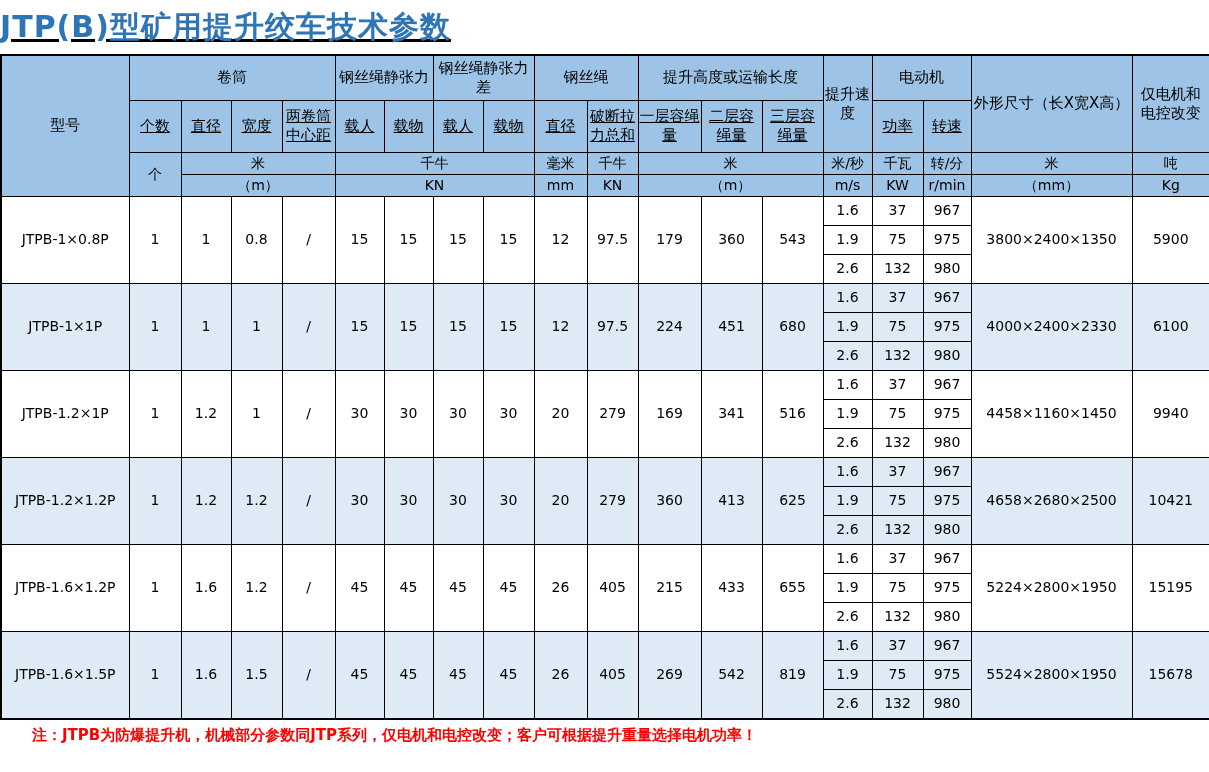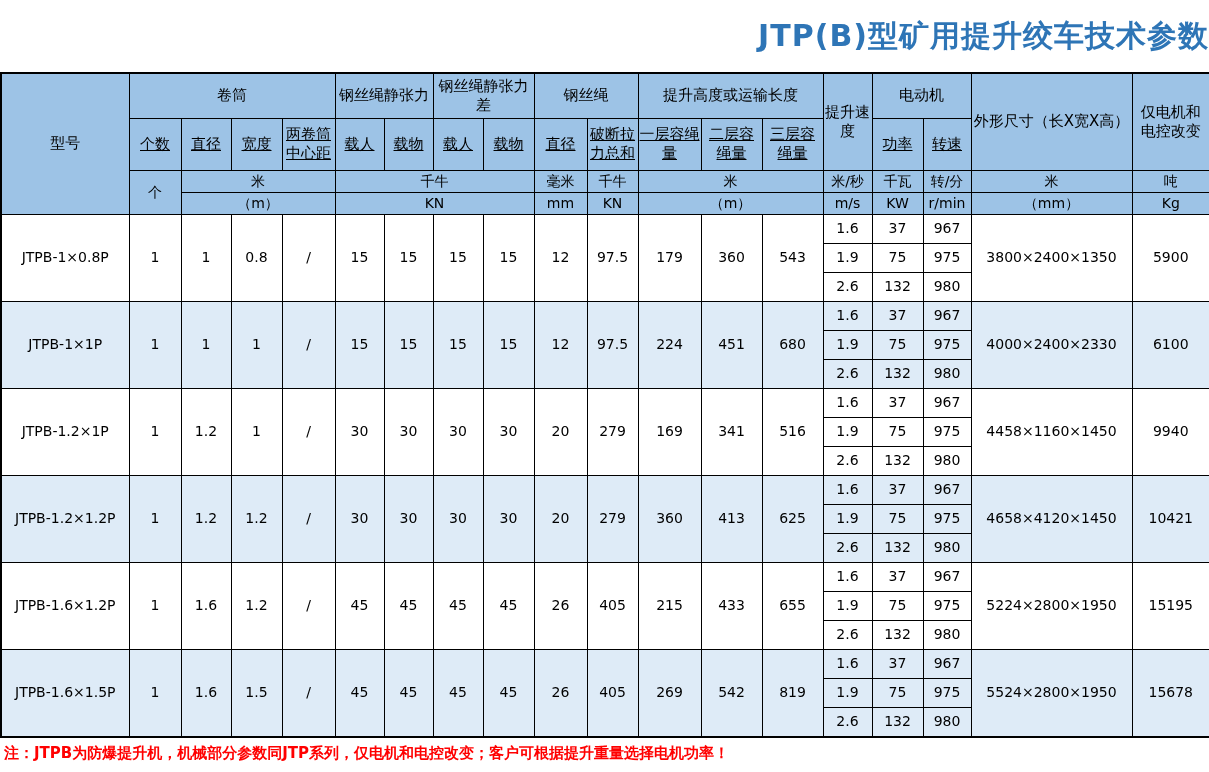--- a/index.html
+++ b/index.html
@@ -1,29 +1,29 @@
 <!DOCTYPE html>
 <html><head>
 <meta charset="utf-8">
 <style>
   html,body { margin:0; padding:0; background:#ffffff; }
   body { width:1209px; font-family:"DejaVu Sans","Liberation Sans",sans-serif; }
-  .title-bar { height:72px; display:flex; align-items:center; justify-content:flex-end; }
+  .title-bar { height:54px; display:flex; align-items:center; justify-content:flex-start;text-decoration:underline; }
   .title-text { color:#2E75B6; font-size:30px; font-weight:bold; letter-spacing:1px; }
   table { border-collapse:collapse; table-layout:fixed; width:1209px; border:2px solid #000; }
   th, td { border:1px solid #000; text-align:center; vertical-align:middle; padding:0 1px; overflow:hidden; }
   thead th { background:#9DC3E6; font-weight:normal; color:#000; font-size:15px; line-height:1.25; }
   tr.h1 { height:45px; }
   tr.h2 { height:52px;text-decoration:underline; }
   tr.h3 { height:22px; }
   tr.h4 { height:22px; }
   tr.h3 th, tr.h4 th { font-size:14px; line-height:1; }
   tbody td { font-size:14px; color:#000; background:#ffffff; height:28px; line-height:1.1; }
   tbody tr.band td { background:#DEEBF7; }
-  .note-bar { height:32px; display:flex; align-items:center; }
+  .note-bar { height:32px; display:flex; align-items:center;margin-left:28px; }
   .note-text { color:#FF0000; font-weight:bold; font-size:15px; padding-left:4px; }
 </style>
 </head>
 <body>
 
 <div class="title-bar">
   <span class="title-text">JTP(B)型矿用提升绞车技术参数</span>
 </div>
 
 <table>
@@ -209,21 +209,21 @@
         <td rowspan="3">30</td>
         <td rowspan="3">30</td>
         <td rowspan="3">20</td>
         <td rowspan="3">279</td>
         <td rowspan="3">360</td>
         <td rowspan="3">413</td>
         <td rowspan="3">625</td>
         <td>1.6</td>
         <td>37</td>
         <td>967</td>
-        <td rowspan="3">4658×4120×1450</td>
+        <td rowspan="3">4658×2680×2500</td>
         <td rowspan="3">10421</td>
       </tr>
       <tr class="band">
         <td>1.9</td>
         <td>75</td>
         <td>975</td>
       </tr>
       <tr class="band">
         <td>2.6</td>
         <td>132</td>

